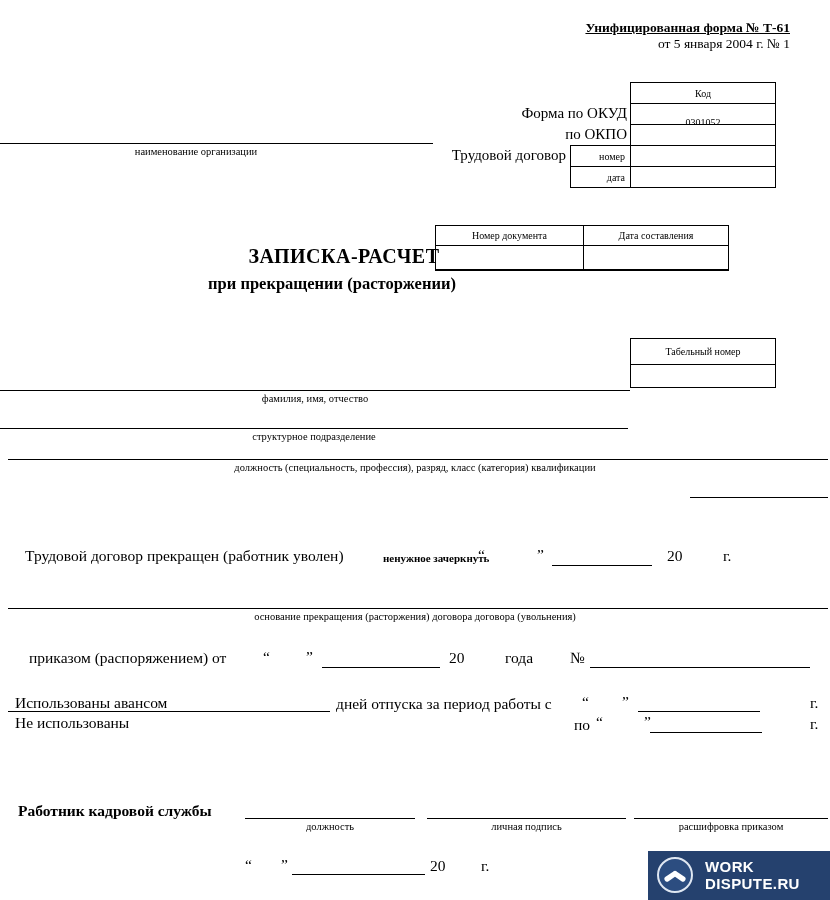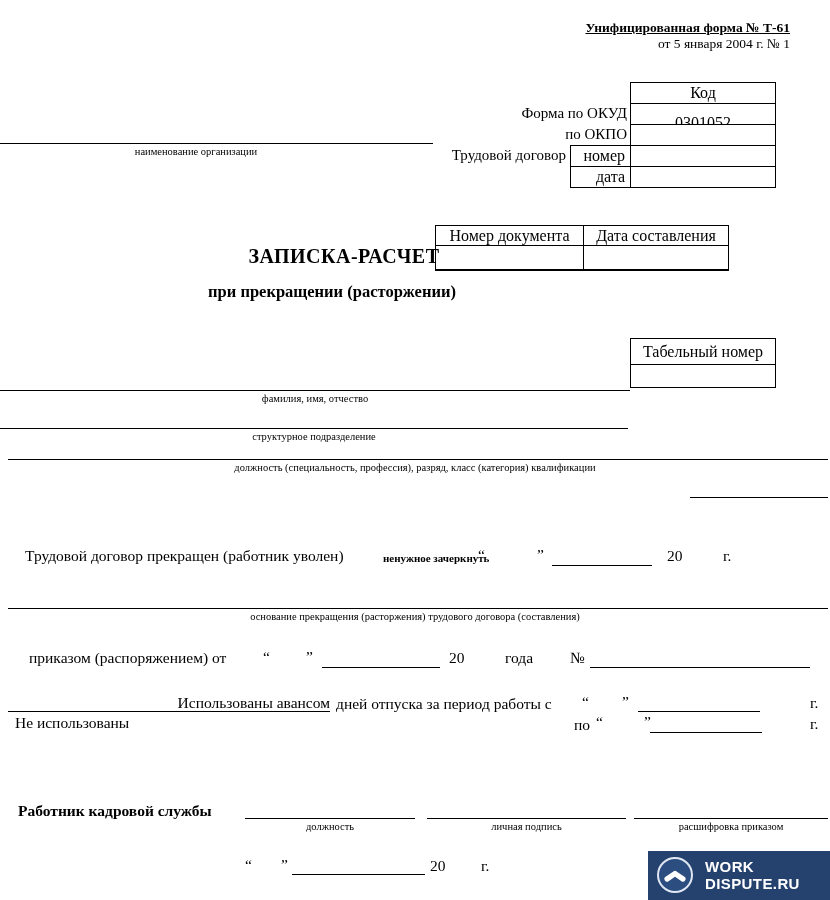--- a/index.html
+++ b/index.html
@@ -2,32 +2,32 @@
 <html><head>
 <meta charset="utf-8">
 <style>
   html,body{margin:0;padding:0;background:#fff;}
   .page{position:relative;width:830px;height:900px;background:#ffffff;
         font-family:"Liberation Serif",serif;color:#000;overflow:hidden;}
   .abs{position:absolute;}
   .hdr{right:40px;top:20px;text-align:right;font-size:13.5px;line-height:15.5px;white-space:nowrap;}
   .ul{text-decoration:underline;}
   .bold{font-weight:bold;}
-  .cell{position:absolute;border:1px solid #000;box-sizing:border-box;font-size:16px;
+  .cell{position:absolute;border:1px solid #000;box-sizing:border-box;font-size:10px;
         display:flex;align-items:center;justify-content:center;white-space:nowrap;background:#fff;}
   .cell.right{justify-content:flex-end;padding-right:5px;}
   .lbl{position:absolute;font-size:15px;white-space:nowrap;}
   .cap{position:absolute;font-size:10.5px;text-align:center;white-space:nowrap;}
   .hline{position:absolute;border-top:1px solid #000;height:0;}
   .txt{position:absolute;font-size:15.5px;white-space:nowrap;}
   .small{font-size:11px;font-weight:bold;}
   .q{position:absolute;font-size:15.5px;}
   .title1{position:absolute;font-size:20px;font-weight:bold;text-align:center;letter-spacing:.5px;}
   .title2{position:absolute;font-size:16.5px;font-weight:bold;text-align:center;}
-  .fillbox{position:absolute;border-bottom:1px solid #000;box-sizing:border-box;font-size:15.5px;white-space:nowrap;text-align:right;}
+  .fillbox{position:absolute;border-bottom:1px solid #000;box-sizing:border-box;font-size:15.5px;white-space:nowrap;}
   .logo{position:absolute;display:block;}
   .logo-circle{position:absolute;left:9px;top:6px;width:36px;height:36px;border:2.5px solid #dfe7f2;
                border-radius:50%;background:#2c4d80;box-sizing:border-box;
                display:flex;align-items:center;justify-content:center;}
   .logo-text{position:absolute;left:57px;top:7px;color:#fff;font-family:"Liberation Sans",sans-serif;
              font-weight:bold;font-size:15px;line-height:17px;letter-spacing:.4px;white-space:nowrap;}
 </style>
 </head>
 <body>
 
@@ -52,21 +52,21 @@
 
   <div class="hline" style="left:0;top:143px;width:433px"></div>
   <div class="cap" style="left:0;top:146px;width:392px">наименование организации</div>
 
   <div class="cell" style="left:435px;top:225px;width:149px;height:21px">Номер документа</div>
   <div class="cell" style="left:583px;top:225px;width:146px;height:21px">Дата составления</div>
   <div class="cell" style="left:435px;top:245px;width:149px;height:26px;border-bottom-width:2px"></div>
   <div class="cell" style="left:583px;top:245px;width:146px;height:26px;border-bottom-width:2px"></div>
 
   <div class="title1" style="left:12px;top:245px;width:664px">ЗАПИСКА-РАСЧЕТ</div>
-  <div class="title2" style="left:0;top:282px;width:664px">при прекращении (расторжении)</div>
+  <div class="title2" style="left:0;top:274px;width:664px">при прекращении (расторжении)</div>
 
   <div class="cell" style="left:630px;top:338px;width:146px;height:27px">Табельный номер</div>
   <div class="cell" style="left:630px;top:364px;width:146px;height:24px"></div>
 
   <div class="hline" style="left:0;top:390px;width:630px"></div>
   <div class="cap" style="left:0;top:393px;width:630px">фамилия, имя, отчество</div>
 
   <div class="hline" style="left:0;top:428px;width:628px"></div>
   <div class="cap" style="left:0;top:431px;width:628px">структурное подразделение</div>
 
@@ -77,21 +77,21 @@
 
   <div class="txt" style="left:25px;top:547px">Трудовой договор прекращен (работник уволен)</div>
   <div class="txt small" style="left:383px;top:552px">ненужное зачеркнуть</div>
   <span class="q" style="left:478px;top:546px">“</span>
   <span class="q" style="left:537px;top:546px">”</span>
   <div class="hline" style="left:552px;top:565px;width:100px"></div>
   <div class="txt" style="left:667px;top:547px">20</div>
   <div class="txt" style="left:723px;top:547px">г.</div>
 
   <div class="hline" style="left:8px;top:608px;width:820px"></div>
-  <div class="cap" style="left:0;top:611px;width:830px">основание прекращения (расторжения) трудового договора (составления)</div>
+  <div class="cap" style="left:0;top:611px;width:830px">основание прекращения (расторжения) договора договора (увольнения)</div>
 
   <div class="txt" style="left:29px;top:649px">приказом (распоряжением) от</div>
   <span class="q" style="left:263px;top:648px">“</span>
   <span class="q" style="left:306px;top:648px">”</span>
   <div class="hline" style="left:322px;top:667px;width:118px"></div>
   <div class="txt" style="left:449px;top:649px">20</div>
   <div class="txt" style="left:505px;top:649px">года</div>
   <div class="txt" style="left:570px;top:649px">№</div>
   <div class="hline" style="left:590px;top:667px;width:220px"></div>
 

